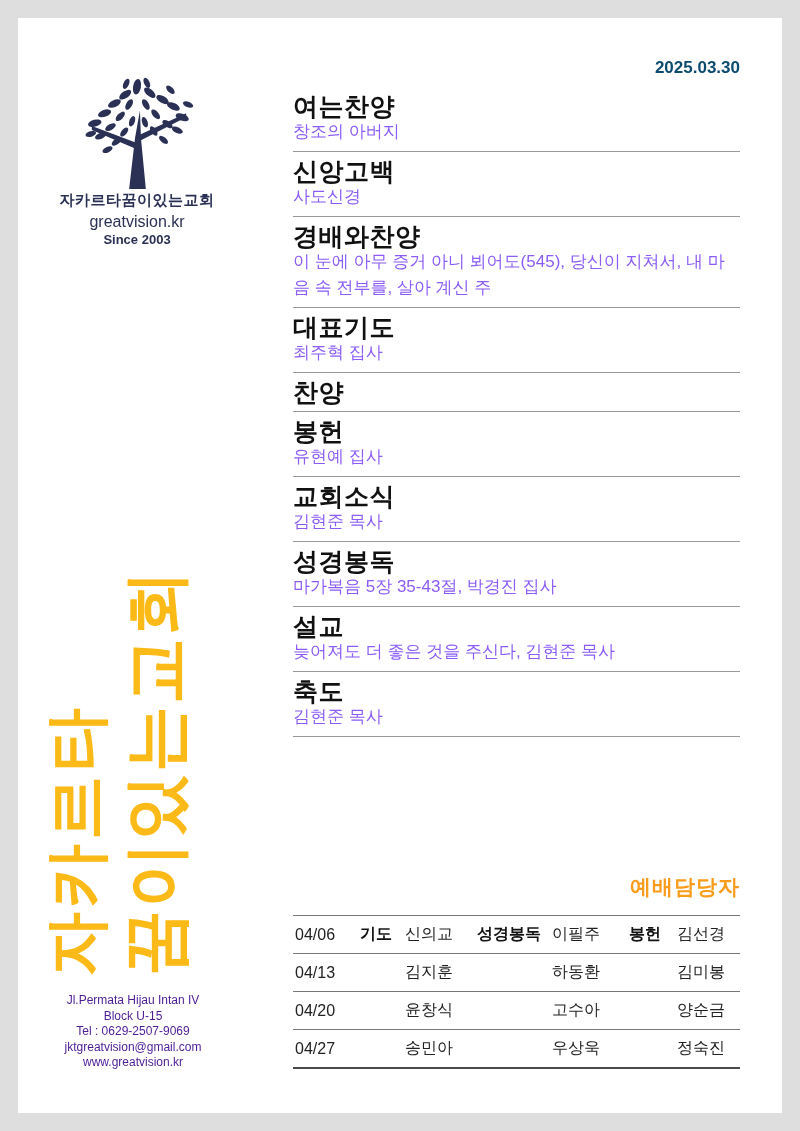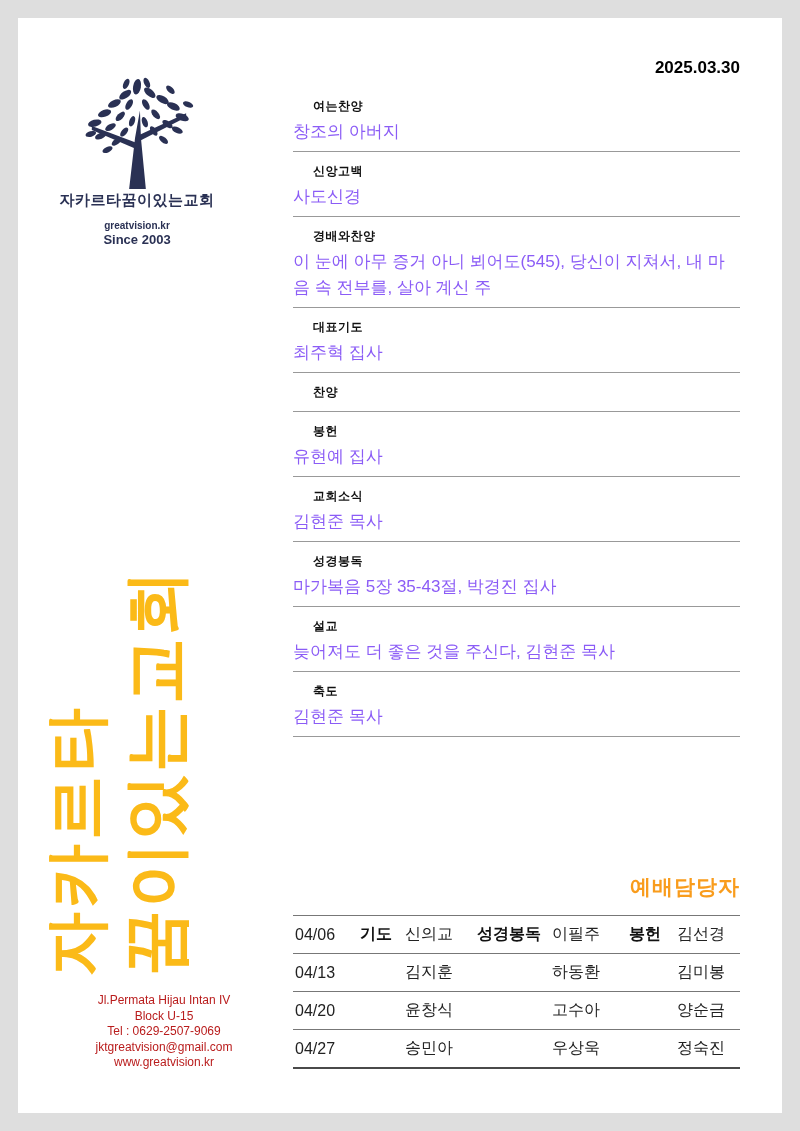--- a/index.html
+++ b/index.html
@@ -15,53 +15,52 @@
     width:764px;height:1095px;
     background:#ffffff;
   }
   
   .logo-block{
     position:absolute;left:4px;top:59px;width:230px;
     text-align:center;color:#2a3154;
   }
   .logo-block svg{display:block;margin:0 auto;}
   .church-name{font-size:15px;font-weight:bold;letter-spacing:0.5px;margin-top:2px;}
-  .church-site{font-size:10px;font-weight:bold;margin-top:10px;}
+  .church-site{font-size:16px;font-weight:normal;margin-top:3px;}
   .church-since{font-size:13px;font-weight:bold;margin-top:1px;}
   .vtext{
     position:absolute;
     transform:rotate(-90deg);
     transform-origin:left top;
     color:#fbba18;
     font-weight:bold;
     white-space:nowrap;
     line-height:1;
   }
   .vtext-1{left:26px;top:958px;font-size:64px;letter-spacing:4px;}
   .vtext-2{left:104px;top:958px;font-size:66px;letter-spacing:2px;}
   .address-block{
     position:absolute;left:0;top:975px;width:230px;
-    text-align:center;font-size:12px;line-height:15.5px;color:#b91c1c;padding-left:31px;
+    text-align:center;font-size:12px;line-height:15.5px;color:#4c1d95;
   }
   
   .main{
     position:absolute;left:275px;top:39px;width:447px;
   }
   .date-line{
-    text-align:right;font-size:17px;font-weight:bold;color:#000000;
+    text-align:right;font-size:17px;font-weight:bold;color:#0c4a6e;
     height:30px;line-height:22px;
   }
   .worship-item{
     padding:6px 0 6px 0;
     border-bottom:1px solid #999999;
   }
   .worship-title{
-    font-size:12px;font-weight:bold;color:#111111;line-height:26px;
+    font-size:25px;font-weight:bold;color:#111111;line-height:26px;
     letter-spacing:0.5px;
-    margin-left:20px;
   }
   .worship-desc{
     font-size:17px;color:#8b5cf6;line-height:26px;
   }
   
   .roster{
     position:absolute;left:275px;top:855px;width:447px;
   }
   .roster-heading{
     font-size:21px;font-weight:bold;color:#f99c1c;letter-spacing:1px;

